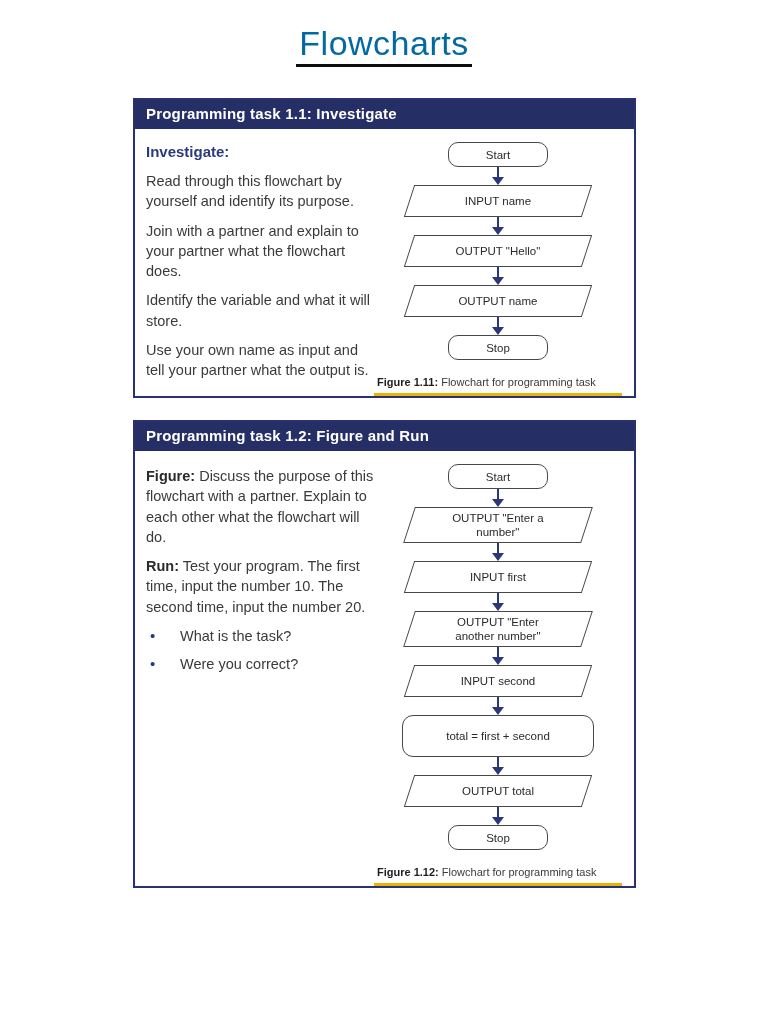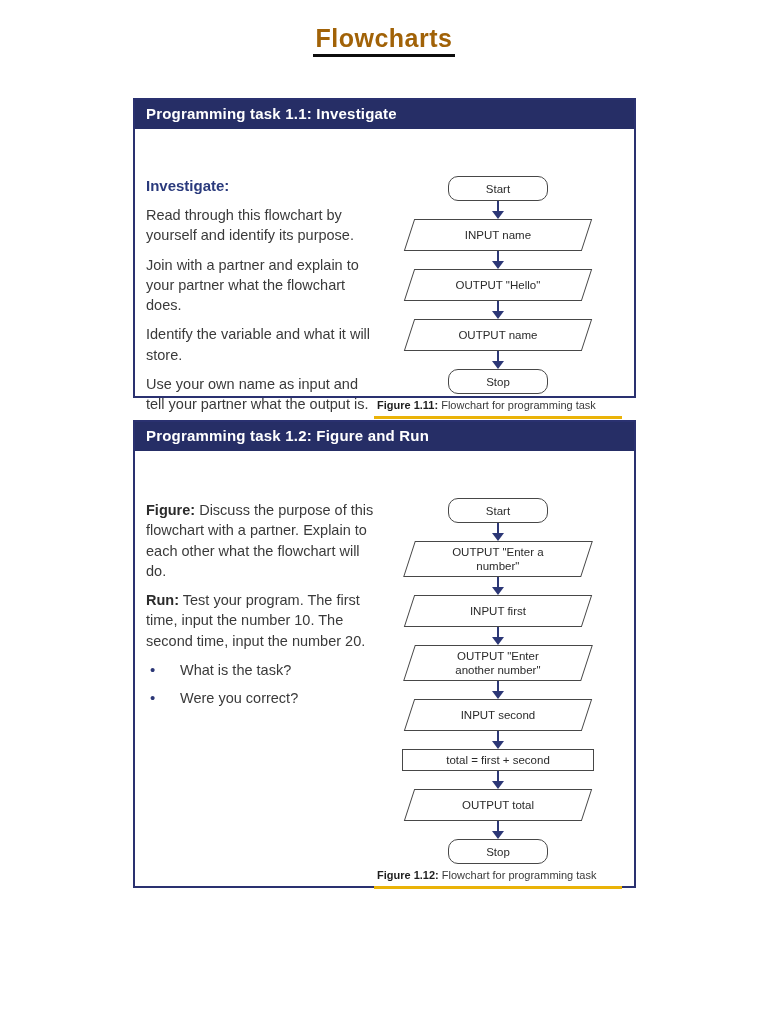--- a/index.html
+++ b/index.html
@@ -3,26 +3,26 @@
 <meta charset="utf-8">
 <style>
   * { margin:0; padding:0; box-sizing:border-box; }
   html,body { background:#ffffff; }
   .page {
     position:relative; width:768px; height:1024px; background:#ffffff;
     font-family:"Liberation Sans", sans-serif; overflow:hidden;
   }
   .title-wrap { position:absolute; top:24px; left:0; width:100%; text-align:center; }
   .title-wrap span {
-    display:inline-block; font-size:25px; font-weight:bold; color:#a16207;
+    display:inline-block; font-size:34px; font-weight:normal; color:#0369a1;
     border-bottom:3px solid #0d0d0d; padding:0 3px 1px; letter-spacing:.5px;
   }
   .task-box {
     position:absolute; left:133px; width:503px; background:#fff;
-    border:2px solid #2a3170; display:flex; flex-direction:column;gap:34px;
+    border:2px solid #2a3170; display:flex; flex-direction:column;
   }
   .box1 { top:98px; height:300px; }
   .box2 { top:420px; height:468px; }
   .task-header {
     background:#262e66; color:#ffffff; font-weight:bold; font-size:15px;
     padding:5px 0 7px 11px; letter-spacing:.2px; flex:none;
   }
   .task-body { display:flex; flex:1; padding:8px 12px 0 11px; min-height:0; }
   .text-col { width:228px; flex:none; font-size:14.5px; color:#3a3a3a; line-height:1.4; padding-top:3px; }
   .lead { color:#2a3a7c; font-weight:bold; font-size:15px; margin:1px 0 9px; }
@@ -34,21 +34,21 @@
   .flow-col { flex:1; display:flex; flex-direction:column; align-items:center; padding-top:5px; min-height:0; }
   .node {
     border:1.5px solid #474747; background:#fff; color:#2a2a2a; font-size:11.5px;
     display:flex; align-items:center; justify-content:center; text-align:center; flex:none;
   }
   .terminator { width:100px; height:25px; border-radius:10px; }
   .io { width:178px; height:32px; transform:skewX(-18deg); }
   .io > span { display:block; transform:skewX(18deg); width:160px; line-height:1.25; }
   .io.two-line { height:36px; }
   .io.two-line > span { width:118px; }
-  .process { width:192px; height:22px; }
+  .process { width:192px; height:42px;border-radius:11px; }
   .arrow { position:relative; width:12px; height:18px; flex:none; }
   .arrow::before { content:""; position:absolute; left:5px; top:0; width:2px; height:11px; background:#2c3776; }
   .arrow::after {
     content:""; position:absolute; left:0; top:10px; width:0; height:0;
     border-left:6px solid transparent; border-right:6px solid transparent; border-top:8px solid #2c3776;
   }
   .caption {
     margin-top:auto; width:100%; border-bottom:3px solid #eab308;
     font-size:11px; color:#3a3a3a; padding:5px 0 5px 3px; white-space:nowrap;
   }

